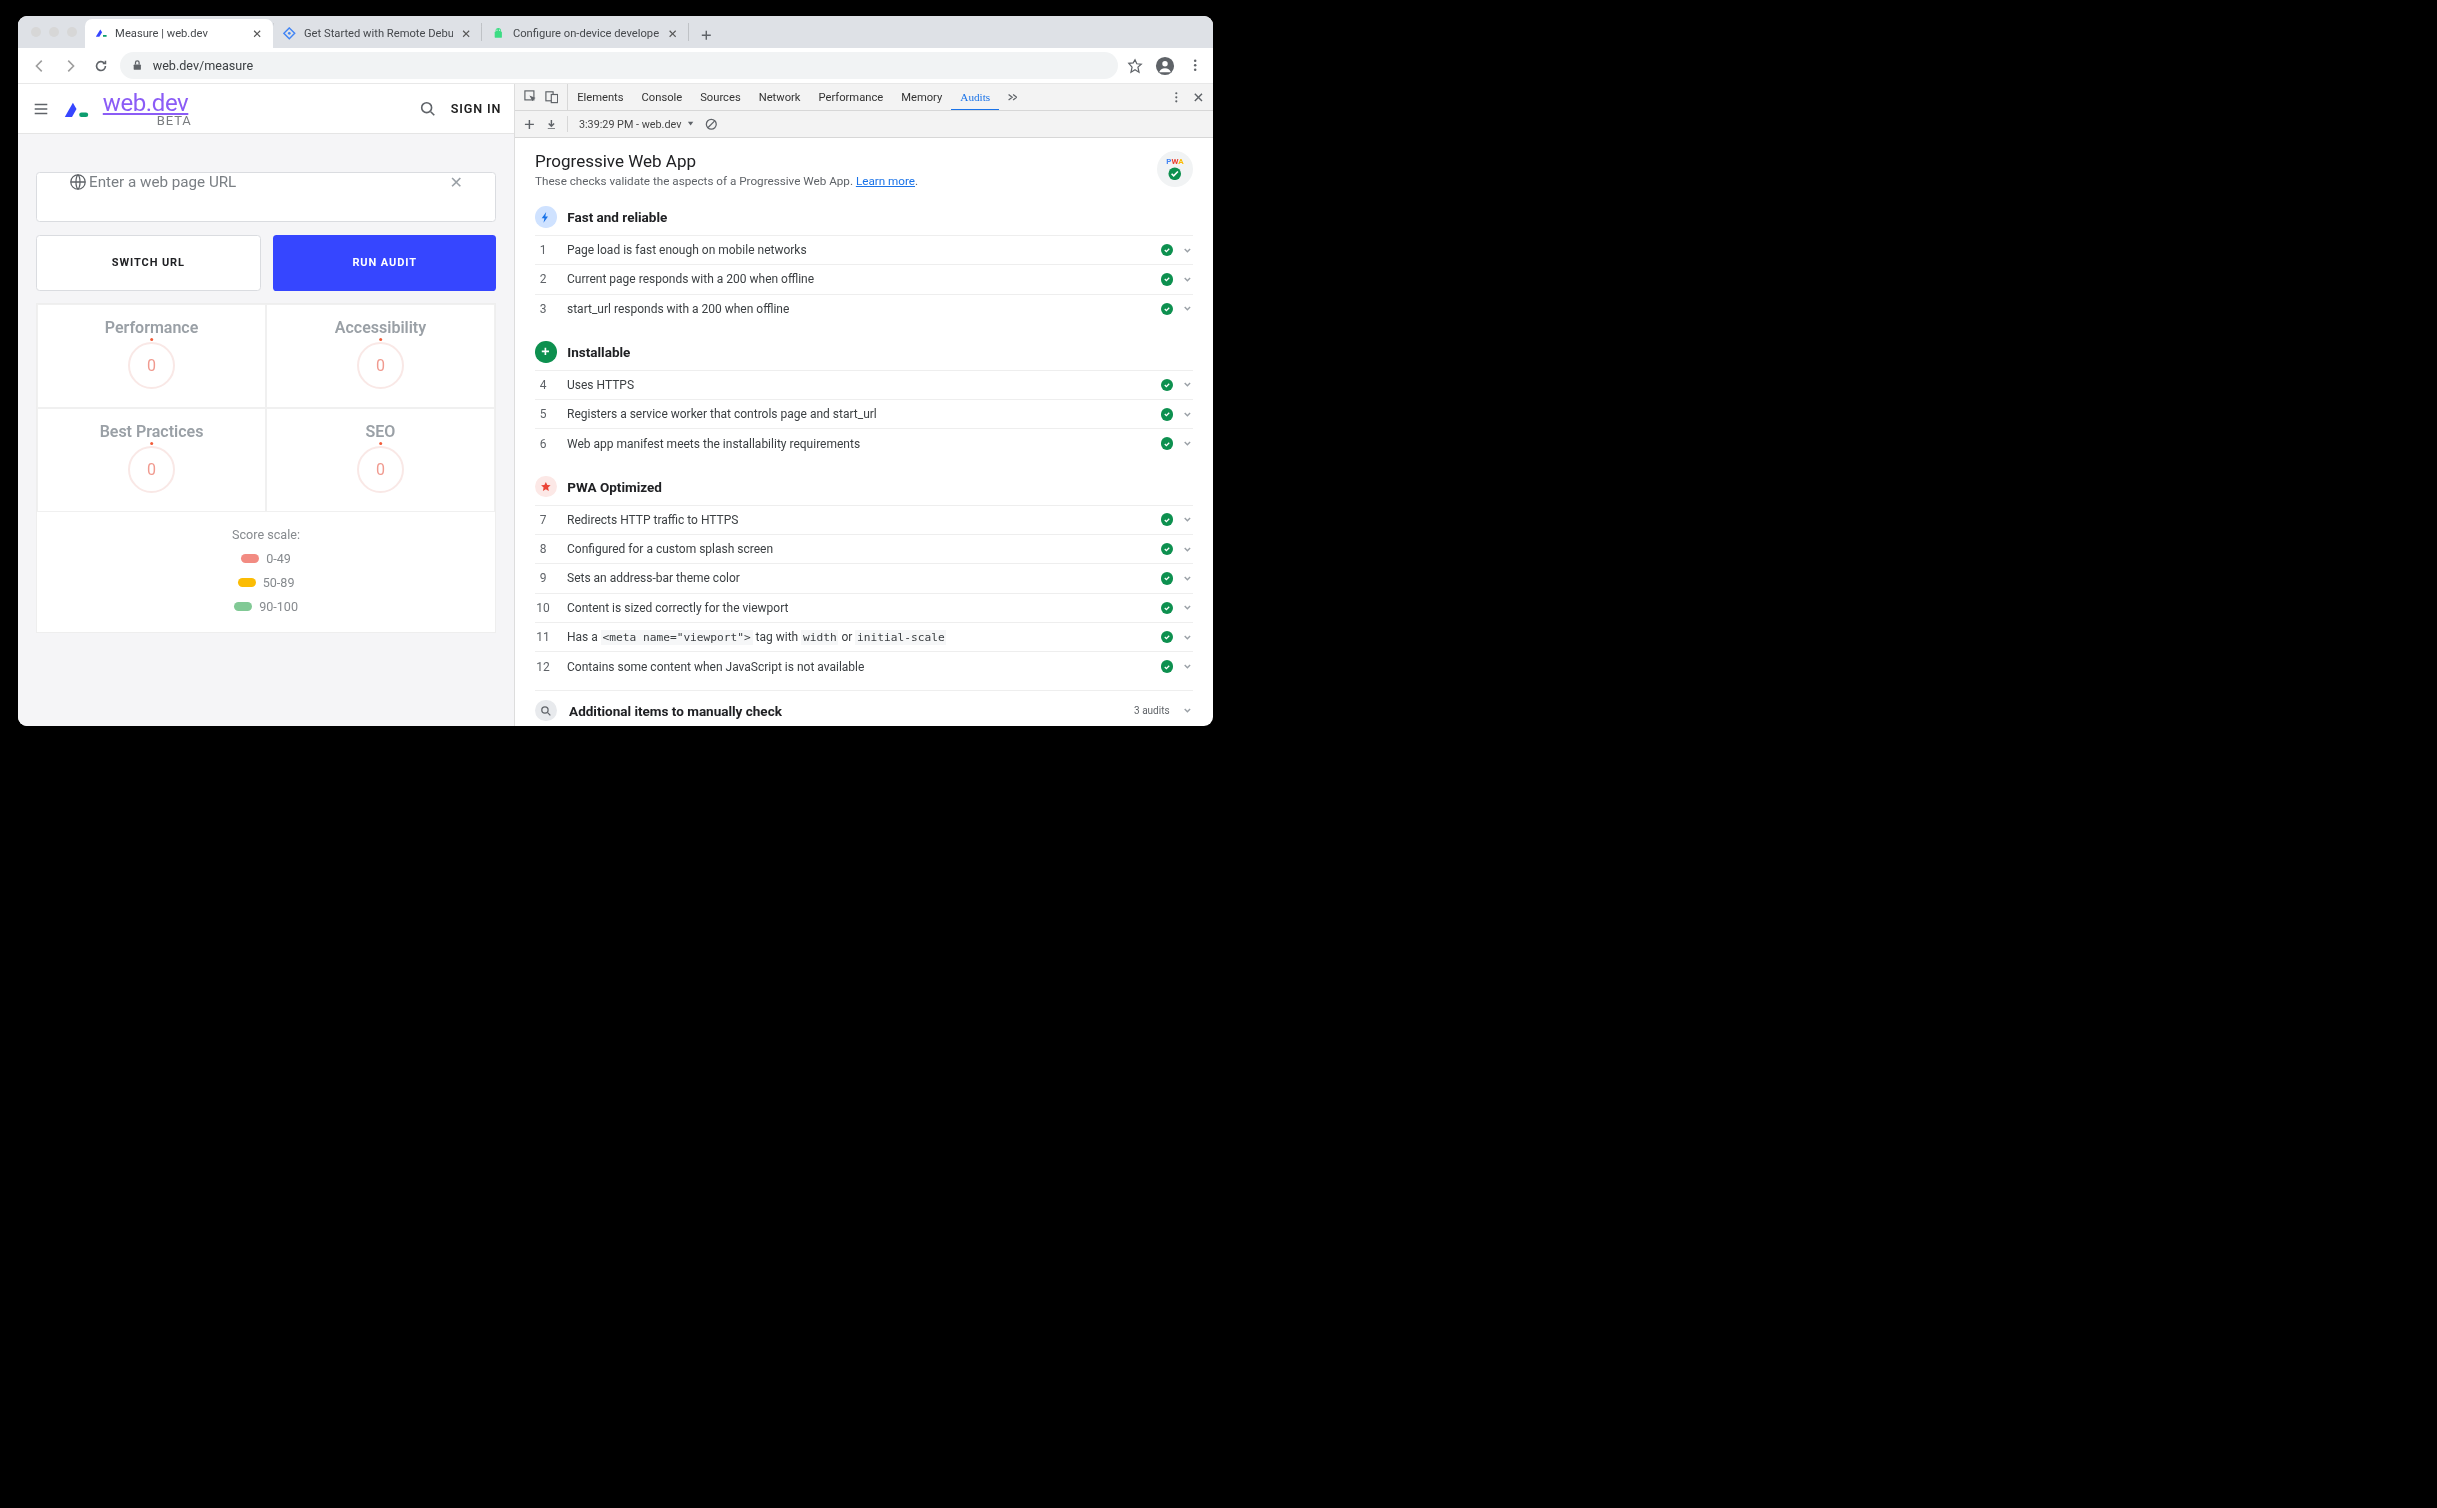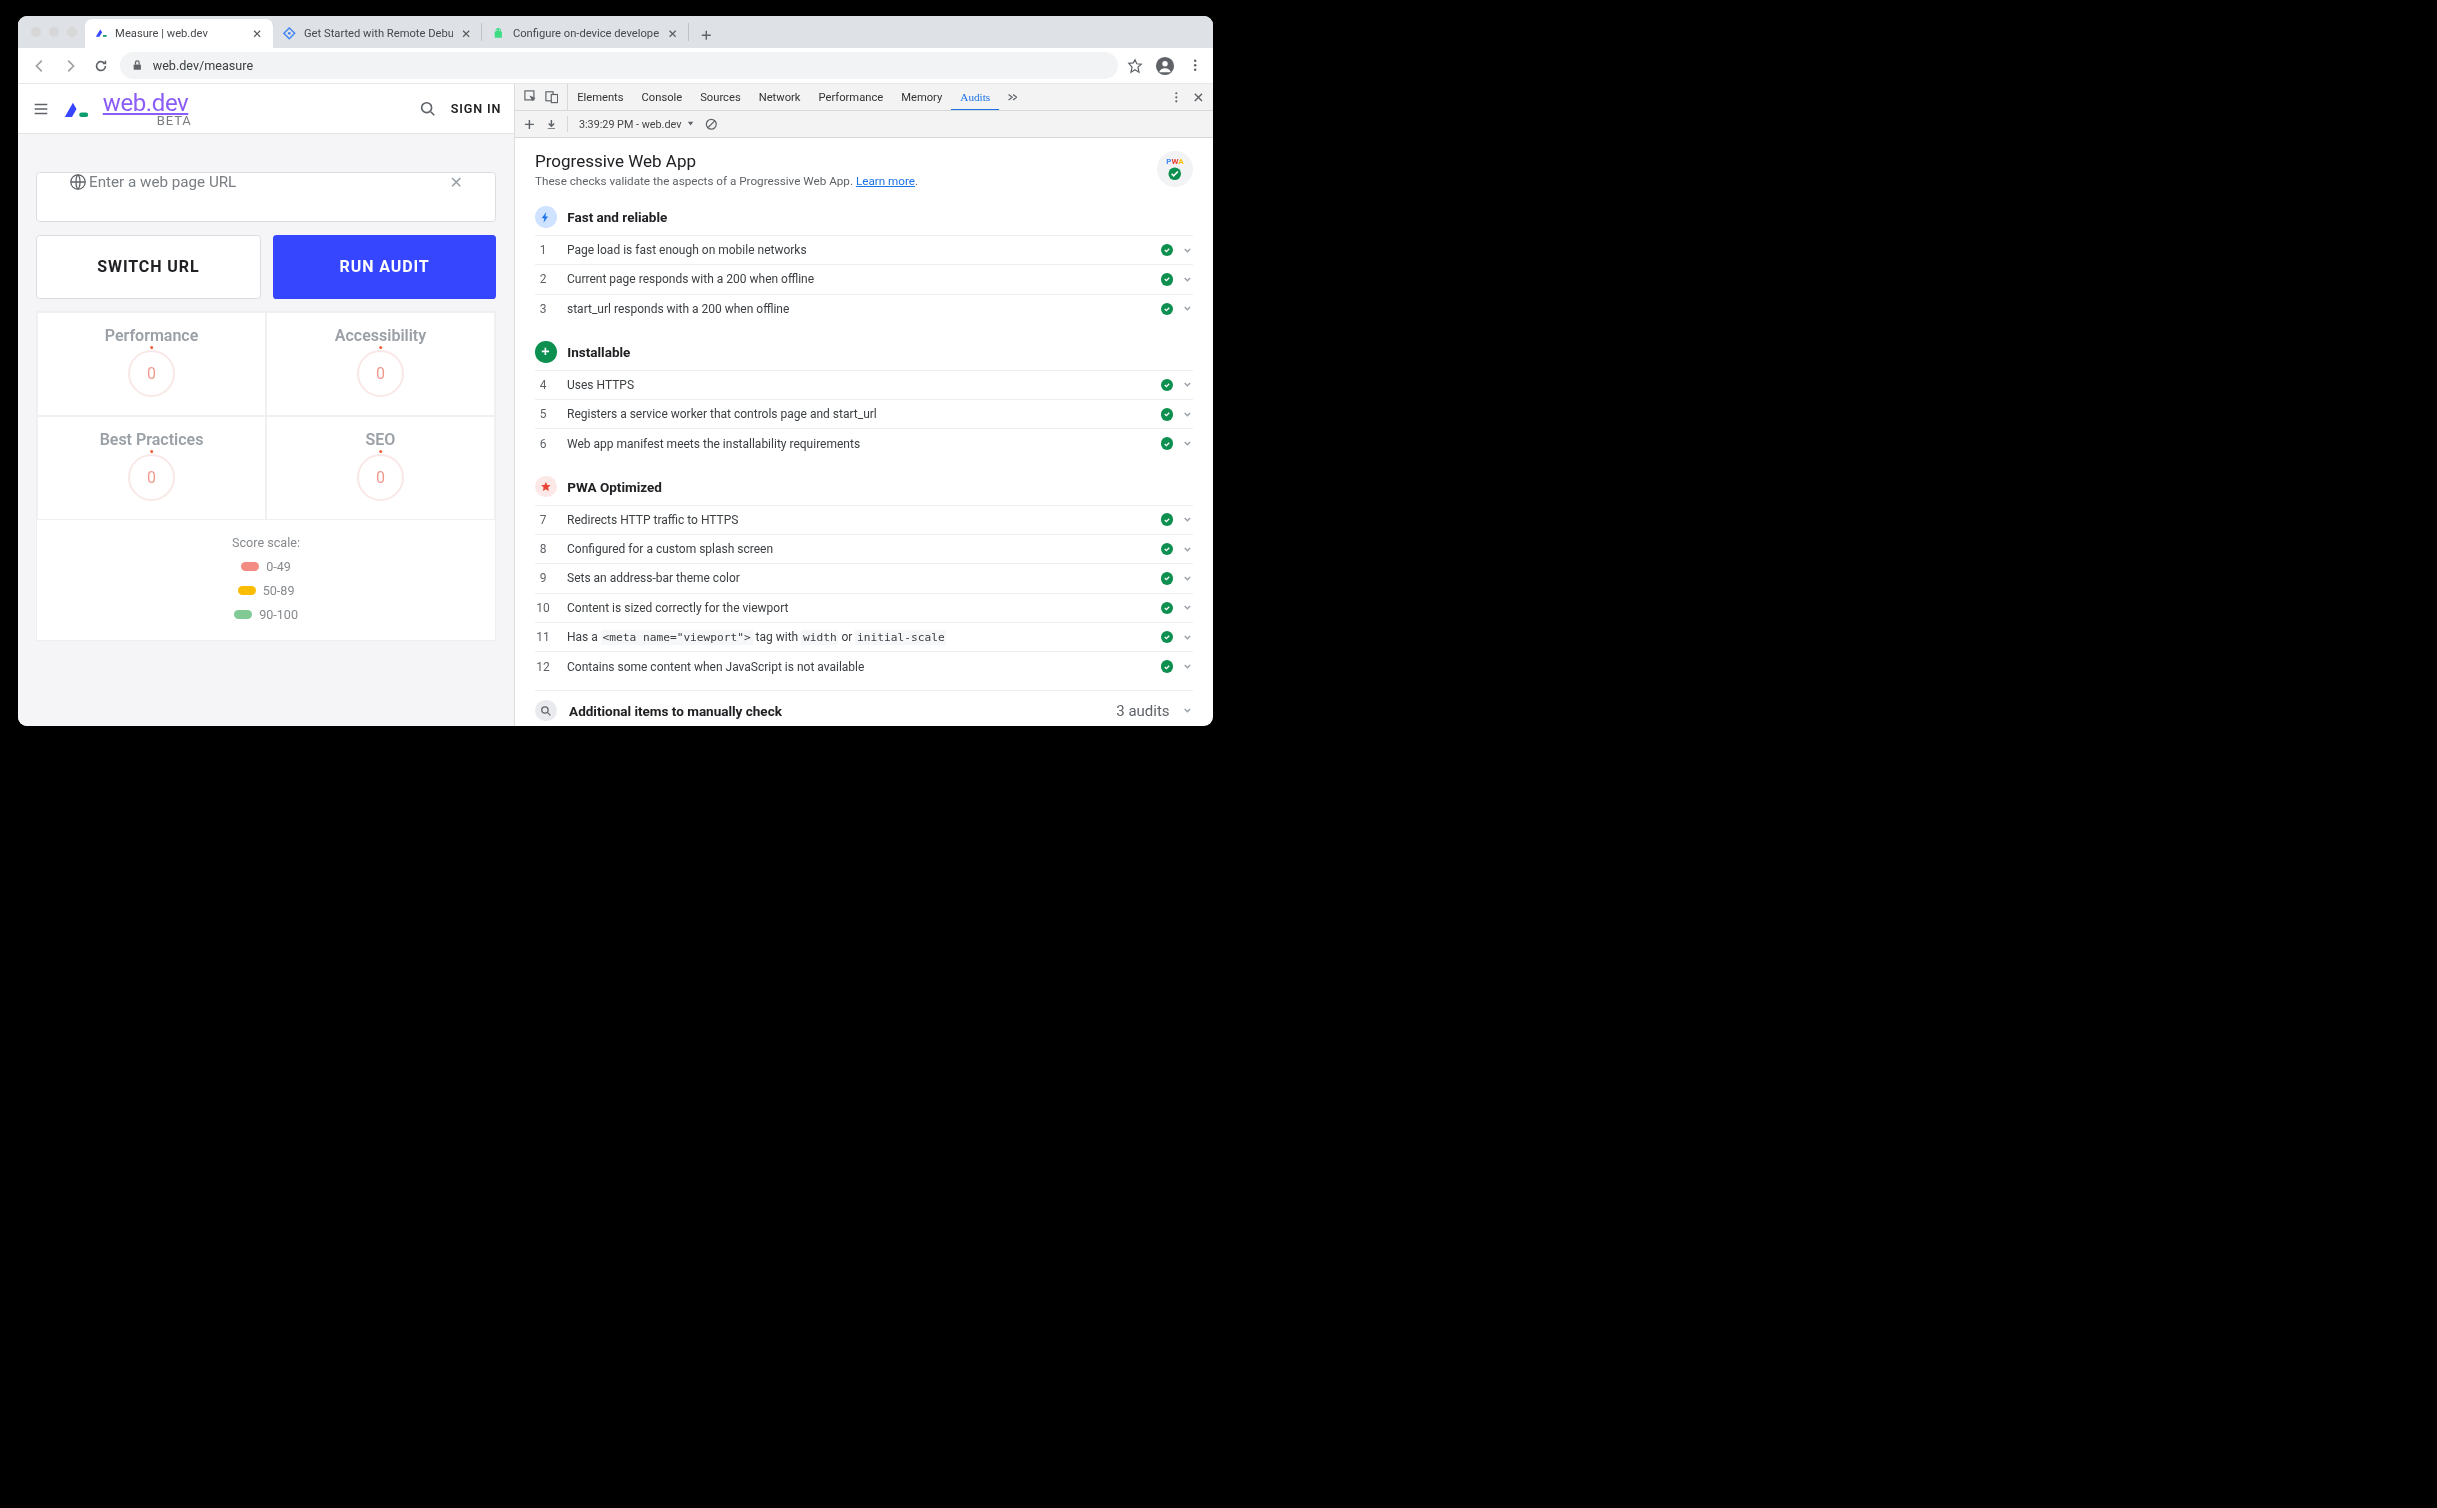--- a/index.html
+++ b/index.html
@@ -67,21 +67,21 @@
   .logo-text { font-size:24px; font-weight:400; color:#8b5cf6; letter-spacing:-0.4px;text-decoration:underline;}
   .logo-sub { font-size:13px; letter-spacing:0.9px; color:#7a7d80; margin-left:54px; margin-top:-3.6px;}
   .hdr-spacer{flex:1;}
   .signin { font-size:12.6px; font-weight:600; color:#212121; letter-spacing:0.9px;}
   .search-icon {width:20px;height:20px;color:#5f6368;display:flex;align-items:center;justify-content:center;}
   .page-body { flex:1; padding:38px 18px 18px 18px; overflow:auto;}
   .url-card { background:#fff; border:0.9px solid #dadce0; border-radius:3.6px; display:flex; align-items:flex-start; height:50px; padding:0 32px; gap:2px;}
   .url-placeholder { color:#7a7f84; font-size:15.2px; flex:1;}
   .url-clear {color:#9aa0a6; font-size:16px;}
   .btn-row { display:flex; gap:12.6px; margin-top:12.6px;}
-  .btn { flex:1; height:64px; display:flex; align-items:center; justify-content:center; font-size:16px; font-weight:700; letter-spacing:0.9px; border-radius:3.6px;}
+  .btn { flex:1; height:56px; display:flex; align-items:center; justify-content:center; font-size:11px; font-weight:700; letter-spacing:0.9px; border-radius:3.6px;}
   .btn.white { background:#fff; border:0.9px solid #dadce0; color:#202124;}
   .btn.blue { background:#3646ff; color:#fff;}
   .score-grid { background:#fff; border:0.9px solid #eee; margin-top:12.6px; display:grid; grid-template-columns:1fr 1fr;}
   .score-cell { border:0.9px solid #f0f0f0; padding:12.6px 0 18px 0; display:flex; flex-direction:column; align-items:center; gap:5.4px;}
   .score-label { color:#9aa0a6; font-size:16px; font-weight:600;}
   .donut { width:47px; height:47px; border-radius:50%; border:2.7px solid #f9e8e6; display:flex; align-items:center; justify-content:center; color:#f09a8f; font-size:16px; font-weight:400; position:relative;}
   .donut::before { content:''; position:absolute; top:-6.3px; left:50%; width:3.6px;height:3.6px;background:#f25c39;border-radius:50%; transform:translateX(-50%);}
   .scale-box { grid-column:1 / span 2; padding:14.4px 0 18px 0; display:flex; flex-direction:column; align-items:center; gap:9px; color:#868a8e; font-size:12.6px;}
   .scale-row { display:flex; gap:7.2px; align-items:center;}
   .pill { width:18px; height:9px; border-radius:4.5px;}
@@ -110,21 +110,21 @@
   .sec-icon.green{background:#0d904f;}
   .sec-icon.red{background:#fce8e6;color:#ea4335;}
   .sec-icon.gray{background:#e8eaed;color:#5f6368;}
   .audit-row { display:flex; align-items:center; gap:16px; padding:7.2px 0; border-top:0.9px solid #eee; font-size:12px; color:#3c4043;}
   .audit-row .num { width:16px; text-align:center; color:#5f6368;}
   .audit-row .txt { flex:1;}
   .audit-row .pass {display:flex;align-items:center;gap:9px;}
   .chevron { color:#9aa0a6;}
   .pass-dot { width:12.6px;height:12.6px;border-radius:50%;background:#0d904f;display:flex;align-items:center;justify-content:center;color:#fff;font-size:8px;}
   .manual-row {display:flex;align-items:center;gap:12.6px;font-weight:700;font-size:13.5px;color:#202124;padding:9px 0;border-top:0.9px solid #eee;margin-top:9px;}
-  .manual-count{margin-left:auto;font-weight:400;font-size:15px;color:#5f6368;}
+  .manual-count{margin-left:auto;font-weight:400;font-size:10px;color:#5f6368;}
   code.inline { font-family:Menlo,Consolas,monospace; font-size:11.2px; background:#f6f7f8; padding:0.9px 1.8px;}
   svg { display:block;}
 </style>
 </head>
 <body>
 
 <div class="browser-window">
 
   <div class="tab-strip">
     <div class="traffic-lights">

